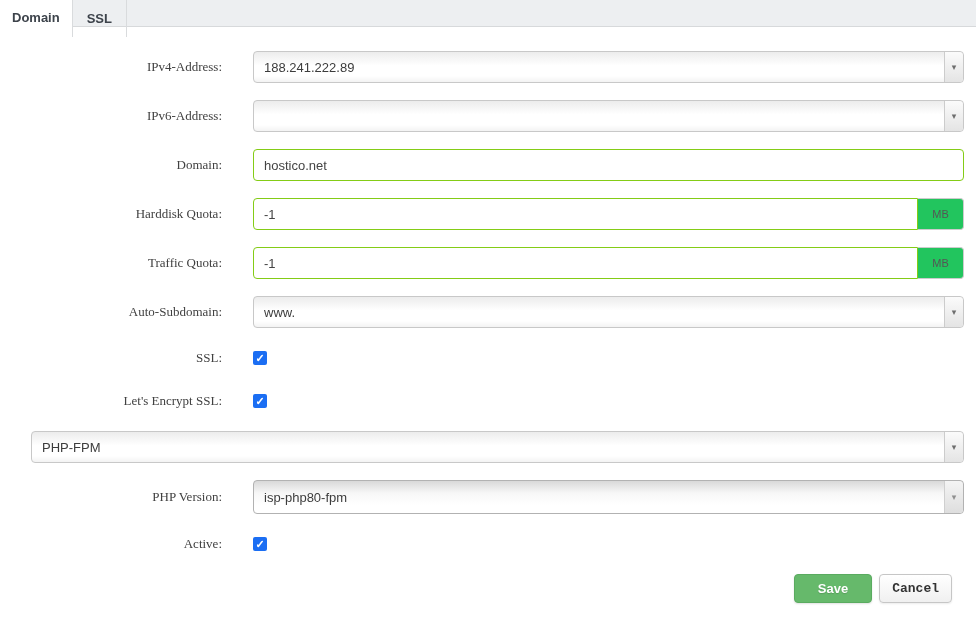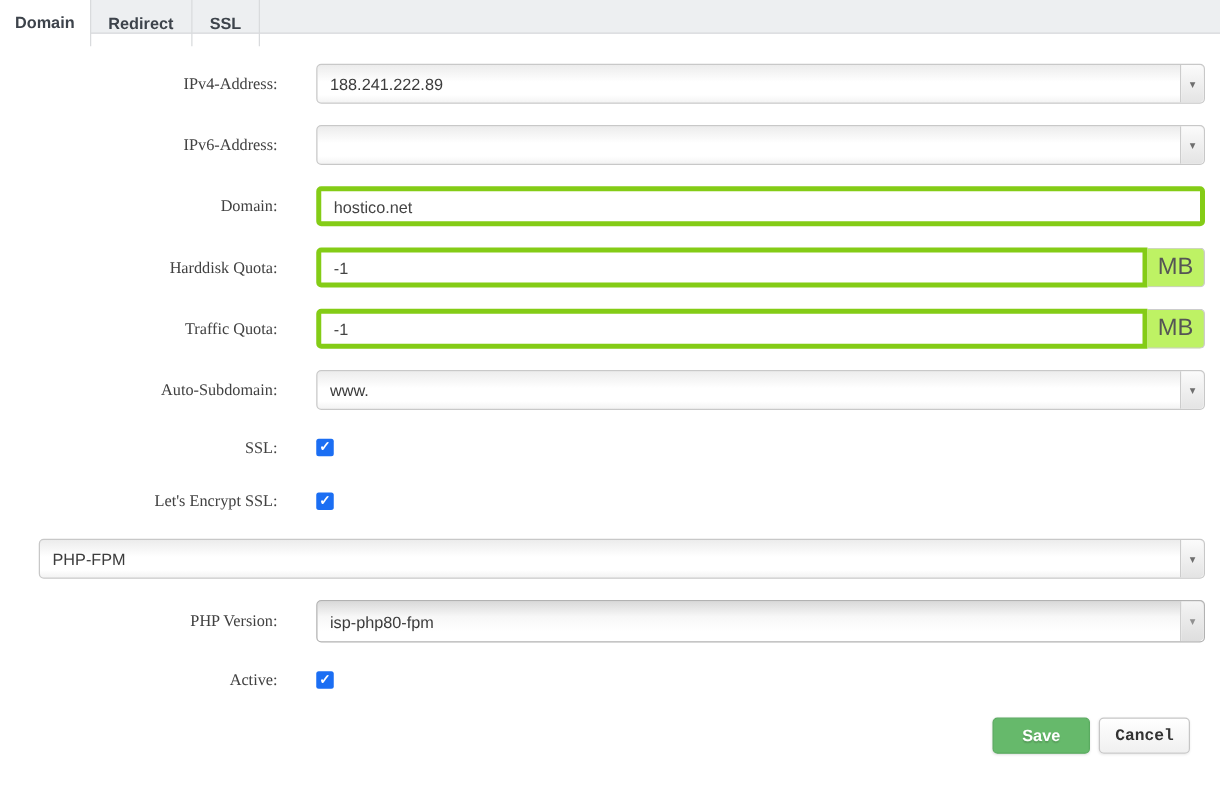--- a/index.html
+++ b/index.html
@@ -15,27 +15,27 @@
   .tab.active { background:#fff; height:38px; line-height:36px; border-right:none; padding:0 12px; }
   .tab.active + .tab { border-left:1px solid #d9dbdd; }
 
   
   .form { padding:24px 12px 0 0; }
   .form-row { display:flex; align-items:center; margin-bottom:17px; }
   .form-row.cb-row { height:26px; }
   .form-label { width:222px; flex:none; text-align:right; font-size:13px; color:#414141;font-family:Liberation Serif, serif; }
   .control { margin-left:31px; flex:1; display:flex; align-items:flex-end; min-width:0; }
 
-  .text-input { height:32px; width:100%; border:4px solid #84cc16; border-radius:4px;
+  .text-input { height:32px; width:100%; border:1px solid #84cc16; border-radius:4px;
                 padding:0 10px; font-size:13px; color:#444; background:#fff;
                 font-family:"Liberation Sans", sans-serif; outline:none; }
   .text-input.with-addon { border-radius:4px 0 0 4px; }
-  .addon { width:46px; height:32px; flex:none; background:#bef264; border:1px solid #ccc;
+  .addon { width:46px; height:32px; flex:none; background:#22c55e; border:1px solid #ccc;
            border-left:0; border-radius:0 4px 4px 0; line-height:30px; text-align:center;
-           color:#555; font-size:19px; }
+           color:#555; font-size:11px; }
 
   
   .combo { height:32px; flex:1; border:1px solid #c8c8c8; border-radius:4px;
            background:linear-gradient(#ececec, #ffffff 45%, #ffffff 80%, #f3f3f3);
            display:flex; align-items:center; cursor:pointer; min-width:0; }
   .combo-value { flex:1; padding-left:10px; font-size:13px; color:#3c3c3c;
                  white-space:nowrap; overflow:hidden; min-height:1px; }
   .combo-btn { width:19px; height:100%; flex:none; border-left:1px solid #ccc;
                border-radius:0 4px 4px 0; background:linear-gradient(#fbfbfb, #e4e4e4);
                display:flex; align-items:center; justify-content:center;
@@ -60,21 +60,20 @@
                 border:1px solid #c6c6c6; padding:0 12px; box-shadow:0 1px 2px rgba(0,0,0,.08);font-family:Liberation Mono, monospace; }
 </style>
 </head>
 <body>
 
 <div class="page">
 
   <div class="tabbar">
     <div class="tabs">
       <div class="tab active">Domain</div>
-      <div class="tab">Redirect</div>
       <div class="tab">SSL</div>
     </div>
   </div>
 
   <div class="form">
 
     <div class="form-row">
       <div class="form-label">IPv4-Address:</div>
       <div class="control">
         <div class="combo">

